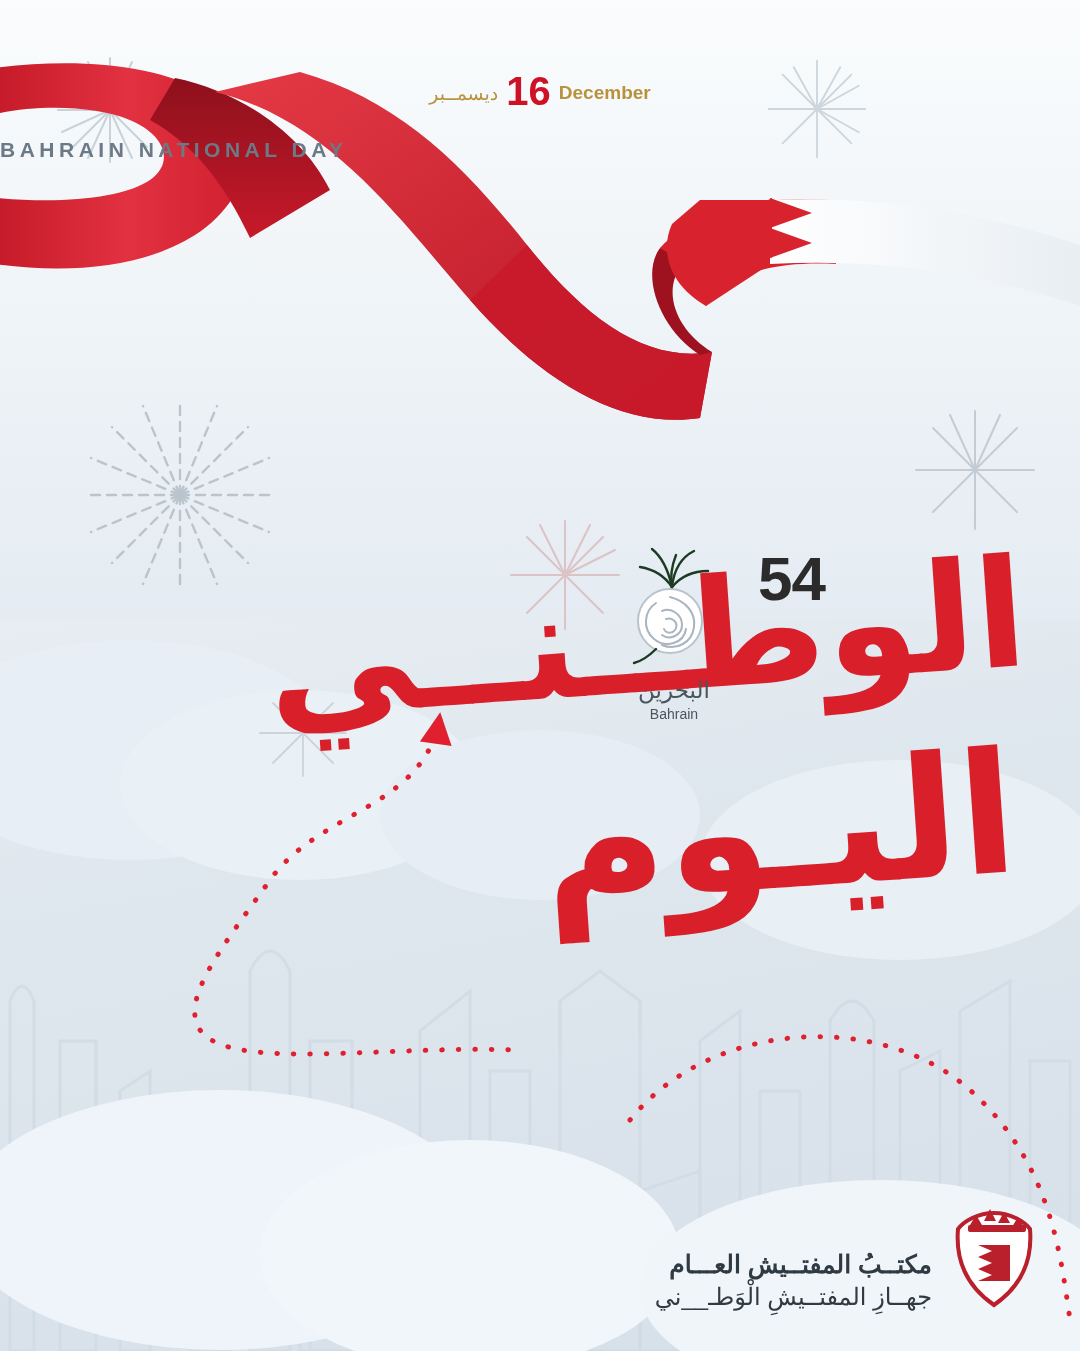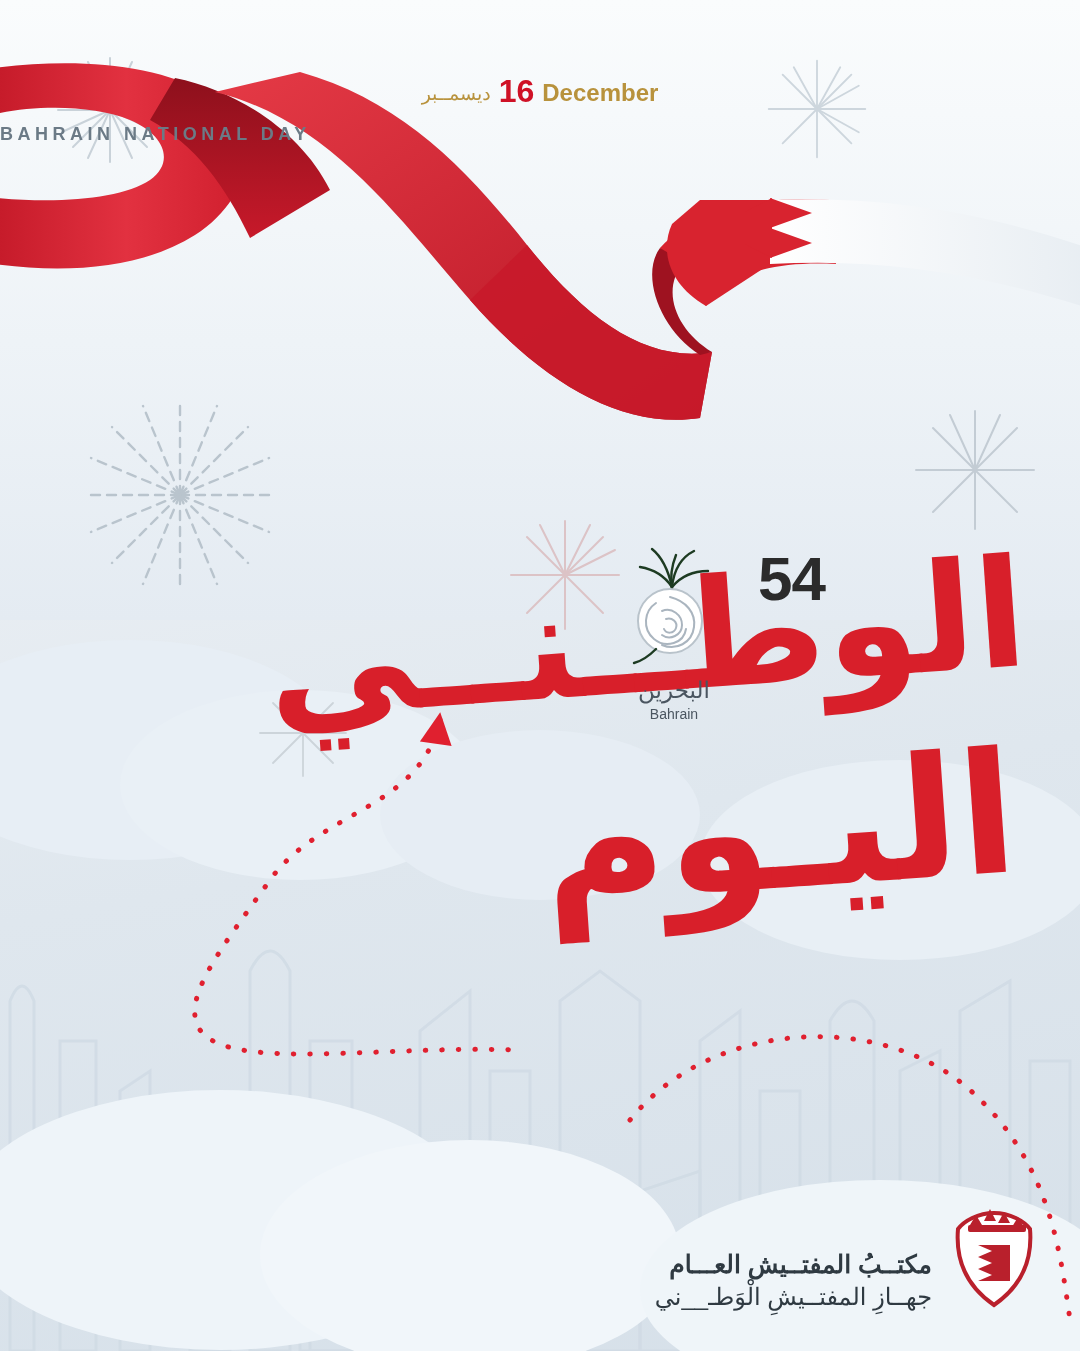--- a/index.html
+++ b/index.html
@@ -78,35 +78,35 @@
     height: 42px;
   }
   .hl-ar {
     color: #b8923c;
     font-size: 19px;
     letter-spacing: 2px;
     direction: rtl;
   }
   .hl-16 {
     color: #cf1126;
-    font-size: 32px;
+    font-size: 40px;
     font-weight: bold;
     line-height: 1;
     position: relative;
     top: -2px;
   }
   .hl-dec {
     color: #b8923c;
-    font-size: 24px;
+    font-size: 19px;
     font-weight: bold;
   }
   .header-line2 {
-    margin-top: 10px;
+    margin-top: 24px;
     color: #6b7a86;
-    font-size: 18px;
+    font-size: 21px;
     font-weight: bold;
     letter-spacing: 4.5px;
   }
 
   
   .logo-block {
     position: absolute;
     right: 48px;
     top: 505px;
     width: 420px;

